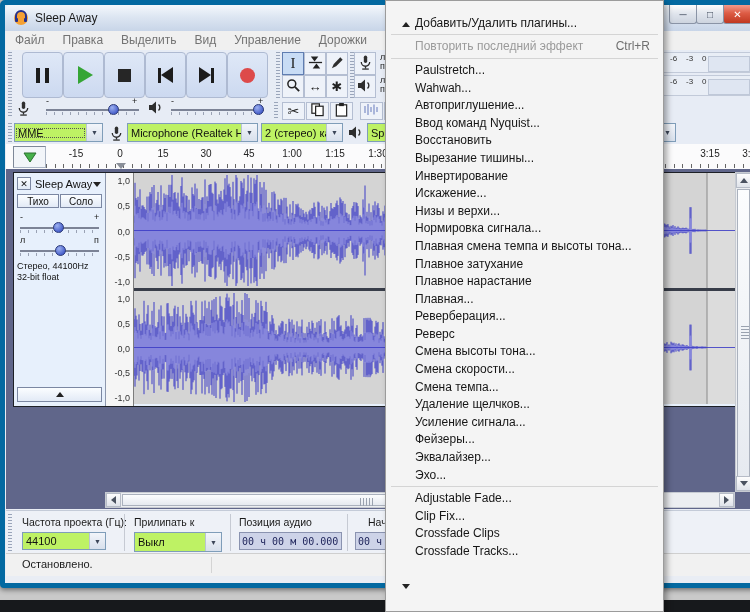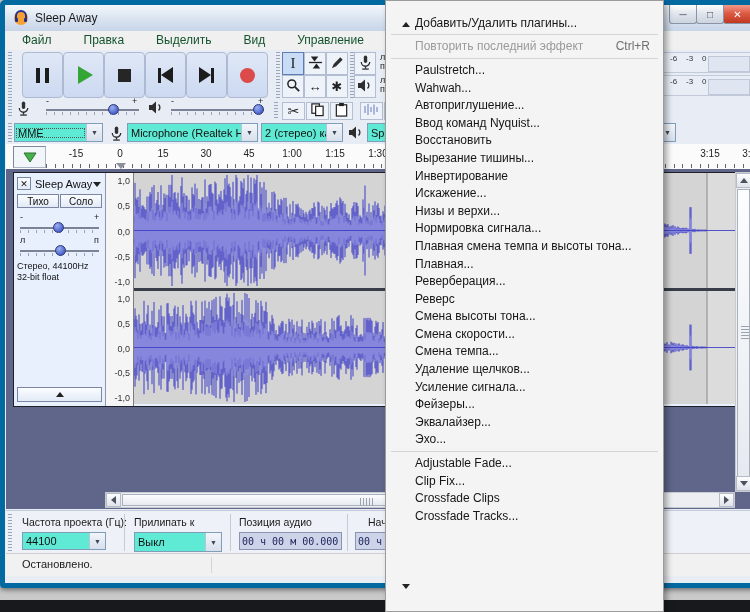--- a/index.html
+++ b/index.html
@@ -20,21 +20,21 @@
   #title-text{left:30px;top:6px;font-size:12px;color:#1a1a1a;}
   .winbtn{top:0;height:19px;border:1px solid #8a94a6;border-top:none;
        border-radius:0 0 3px 3px;display:flex;align-items:center;justify-content:center;
        font-size:10px;color:#3c4658;background:linear-gradient(#fdfdfd,#dfe4ec 50%,#cdd4df);box-sizing:border-box;}
   #btn-min{left:664px;width:28px;}
   #btn-max{left:691px;width:28px;}
   #btn-close{left:718px;width:29px;background:linear-gradient(#f19a8b,#dd5c45 45%,#c03821);color:#fff;font-weight:bold;}
 
   
   #menubar{left:1px;top:26px;width:746px;height:19px;background:#f0f0f0;border-bottom:1px solid #d8d8d8;display:flex;}
-  .mb-item{padding:0 16px;line-height:19px;font-size:12px;color:#14532d;}
+  .mb-item{padding:0 9px;line-height:19px;font-size:12px;color:#737373;}
   .mb-item.active{border:1px solid #8e9cb4;background:#e7eefa;line-height:17px;box-sizing:border-box;}
 
   
   #dock{left:1px;top:45px;width:746px;height:71px;background:#e7ecf5;border-bottom:1px solid #c4cbd8;}
   .grip{position:absolute;width:4px;background:repeating-linear-gradient(#9aa5ba 0 1px,transparent 1px 3px);}
   .tbtn{position:absolute;width:39px;height:44px;top:2px;border:1px solid #aebad2;border-radius:4px;
         background:linear-gradient(#dfe8f7,#ccd9f0);display:flex;align-items:center;justify-content:center;}
   .ic{display:flex;align-items:center;justify-content:center;}
   .ic-pause{width:13px;height:15px;border-left:4px solid #1c1c1c;border-right:4px solid #1c1c1c;box-sizing:border-box;}
   .ic-play{width:0;height:0;border:9px solid transparent;border-right:0;border-left:15px solid #35a535;margin-left:3px;}
@@ -58,21 +58,21 @@
   .mini-slider{position:absolute;height:12px;}
   .sl-line{position:absolute;left:0;right:0;top:5px;height:2px;background:#7c8396;}
   .sl-ticks{position:absolute;left:0;right:0;top:8px;height:3px;
         background:repeating-linear-gradient(90deg,#9aa2b4 0 1px,transparent 1px 8px);}
   .sl-thumb{position:absolute;top:0;width:11px;height:11px;border-radius:50%;
         background:radial-gradient(circle at 35% 30%,#9cb0f0,#4a62cc 70%);border:1px solid #2a3878;box-sizing:border-box;}
   .pm{position:absolute;font-size:9px;color:#222;}
 
   
   #devicebar{left:1px;top:116px;width:746px;height:23px;background:#e7ecf5;border-bottom:1px solid #c4cbd8;}
-  .combo{position:absolute;top:2px;height:19px;background:#5eead4;border:1px solid #7f9db9;box-sizing:border-box;
+  .combo{position:absolute;top:2px;height:19px;background:#bef264;border:1px solid #7f9db9;box-sizing:border-box;
         display:flex;align-items:center;font-size:11px;color:#111;overflow:hidden;white-space:nowrap;}
   .combo .txt{padding:0 3px;flex:1;overflow:hidden;}
   .combo .arr{width:15px;height:100%;background:linear-gradient(#f2f5fa,#d8e0ec);border-left:1px solid #b9c4d4;
         display:flex;align-items:center;justify-content:center;font-size:7px;color:#3c4658;flex:none;}
   .combo.focused .txt{outline:1px dotted #555;outline-offset:-2px;}
 
   
   #ruler{left:1px;top:139px;width:746px;height:25px;background:#fbfbfc;border-bottom:1px solid #97a0b0;}
   #ruler-btn{left:7px;top:2px;width:31px;height:20px;background:#f2f5f9;border:1px solid #aab4c4;
         border-top-color:#7e8898;border-left-color:#7e8898;display:flex;align-items:center;justify-content:center;}
@@ -562,20 +562,26 @@
         <div class="fx-item">
           <span>Низы и верхи...</span>
         </div>
         <div class="fx-item">
           <span>Нормировка сигнала...</span>
         </div>
         <div class="fx-item">
           <span>Плавная смена темпа и высоты тона...</span>
         </div>
         <div class="fx-item">
+          <span>Плавное затухание</span>
+        </div>
+        <div class="fx-item">
+          <span>Плавное нарастание</span>
+        </div>
+        <div class="fx-item">
           <span>Плавная...</span>
         </div>
         <div class="fx-item">
           <span>Реверберация...</span>
         </div>
         <div class="fx-item">
           <span>Реверс</span>
         </div>
         <div class="fx-item">
           <span>Смена высоты тона...</span>

